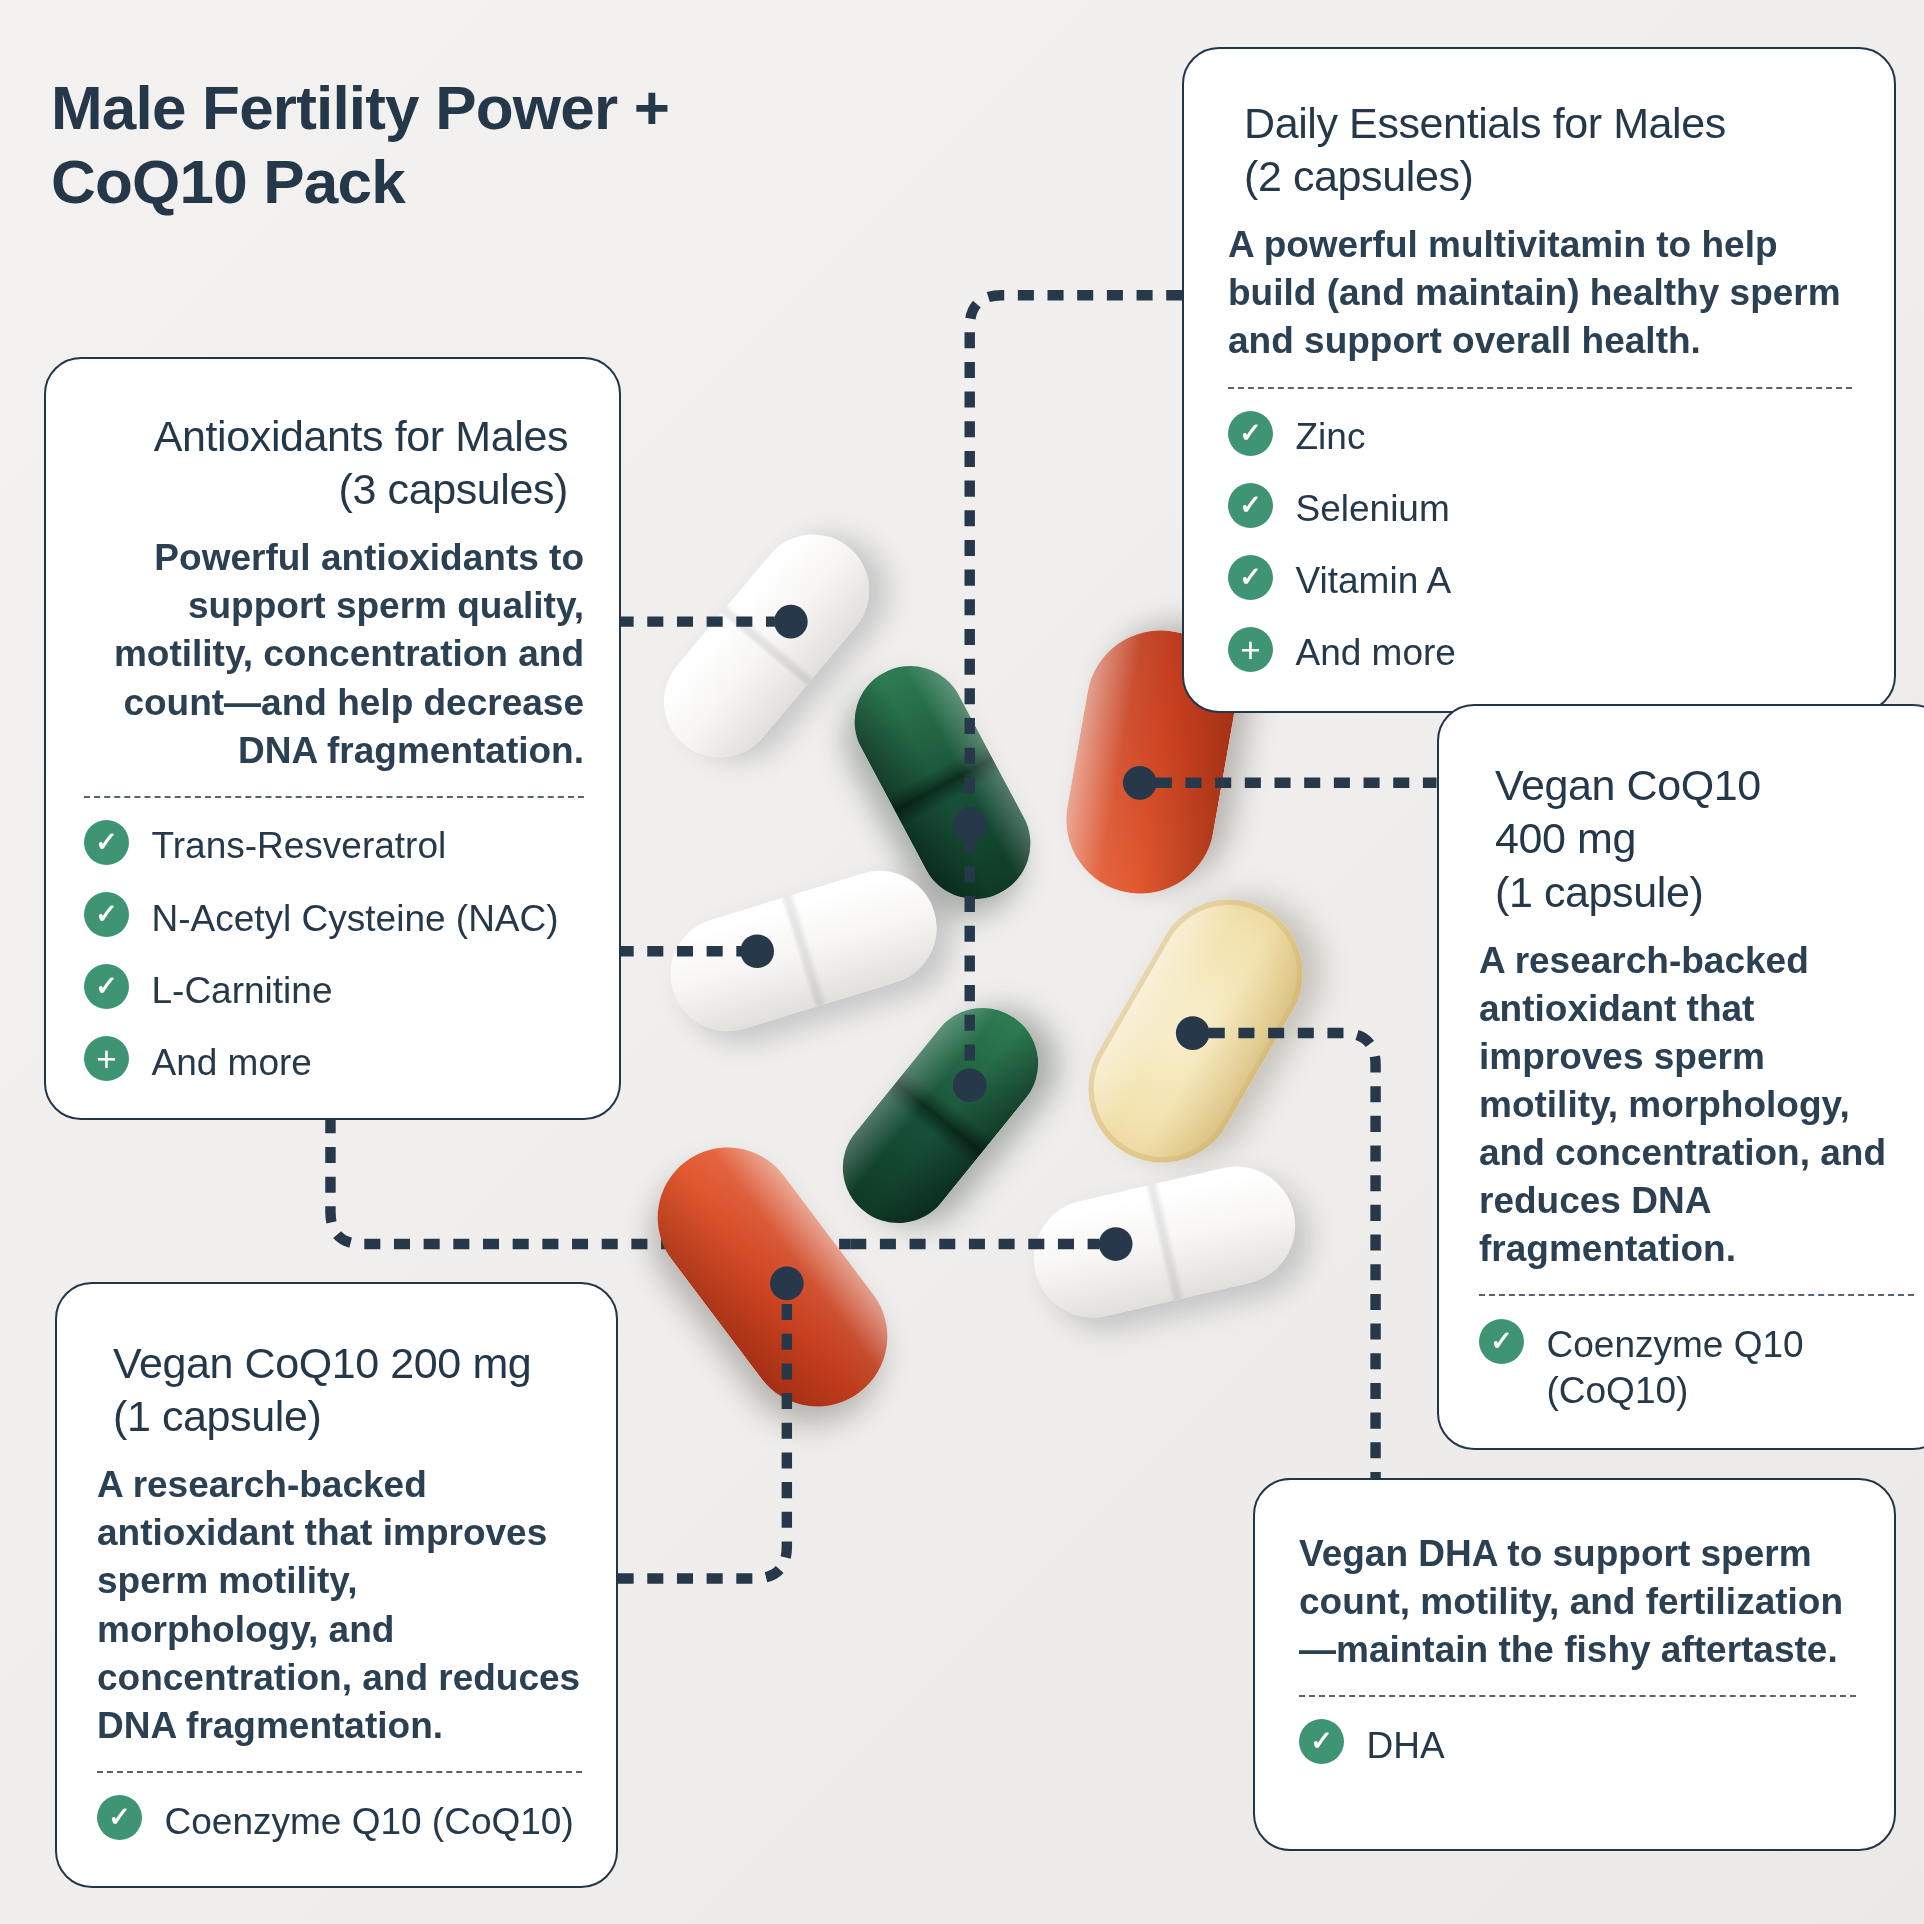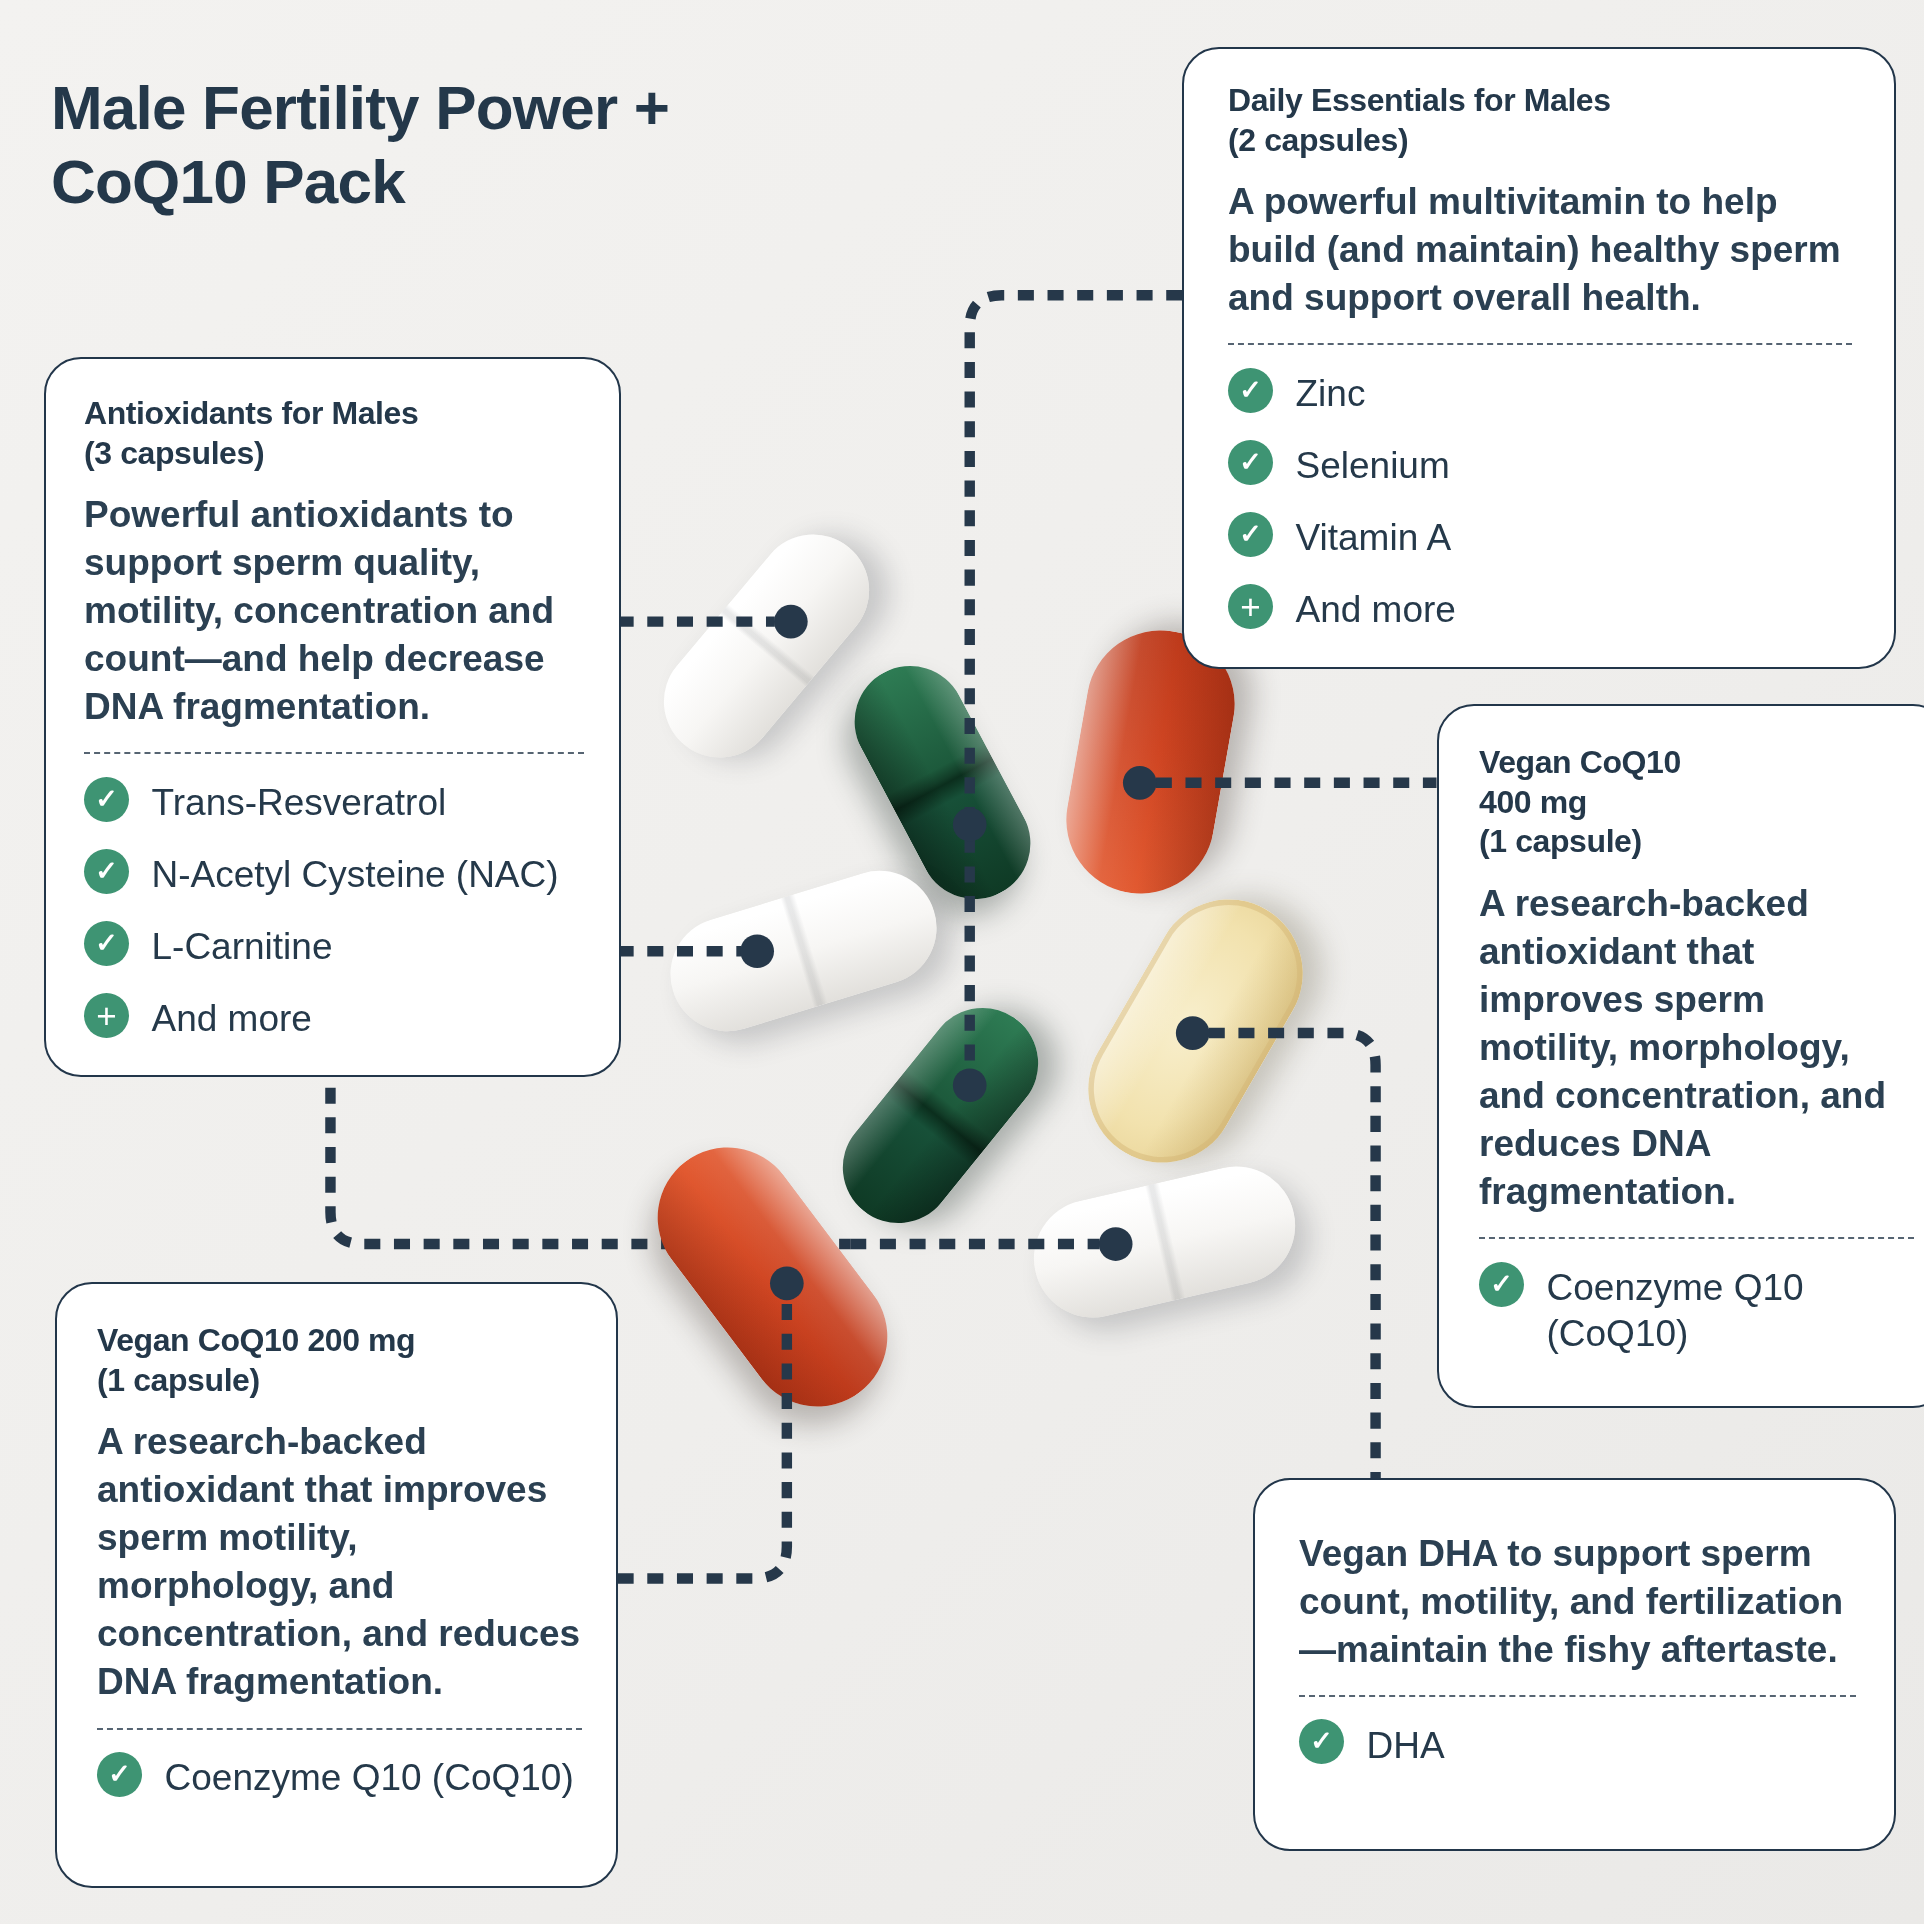--- a/index.html
+++ b/index.html
@@ -15,34 +15,34 @@
   .page-title{
     position:absolute;left:51px;top:71px;z-index:4;
     font-size:62px;font-weight:700;line-height:1.2;letter-spacing:-0.8px;color:#24384a;
   }
 
   
   .callout{
     position:absolute;z-index:4;background:#ffffff;
     border:2.4px solid #22364a;border-radius:37px;box-sizing:border-box;
   }
-  .callout h2{margin:0;font-size:32px;font-weight:700;line-height:1.24;letter-spacing:-0.4px;color:#24384a;}
+  .callout h2{margin:16px;font-size:43px;font-weight:400;line-height:1.24;letter-spacing:-0.4px;color:#24384a;}
   .callout .desc{margin:17.6px 0 0 0;font-size:37px;font-weight:700;line-height:1.3;color:#2b4052;}
   .divider{margin:21px 0 4.8px 0;border-top:2.4px dashed rgba(38,56,74,.78);height:0;}
   .items{list-style:none;margin:0;padding:0;}
   .items li{display:flex;align-items:flex-start;gap:22.5px;margin-top:21px;}
   .ic{
     flex:0 0 auto;width:45px;height:45px;border-radius:50%;
     background:#3e9473;color:#ffffff;display:flex;align-items:center;justify-content:center;
     font-size:27px;font-weight:700;line-height:1;margin-top:1.6px;
   }
   .ic.plus{font-size:35px;font-weight:400;}
   .lbl{font-size:37px;line-height:1.25;padding-top:4.8px;color:#25394a;}
 
-  #box-antioxidants{left:44px;top:357px;width:577px;min-height:640px;padding:35px 35px 32px 38px;}
+  #box-antioxidants{left:44px;top:357px;width:577px;min-height:640px;padding:35px 35px 32px 38px;text-align:right;}
   #box-daily{left:1182px;top:47px;width:714px;min-height:560px;padding:32px 42px 34px 44px;}
   #box-coq400{left:1437px;top:704px;width:513px;min-height:704px;padding:37px 34px 34px 40px;}
   #box-coq200{left:55px;top:1282px;width:563px;min-height:606px;padding:37px 34px 34px 40px;}
   #box-algae{left:1253px;top:1478px;width:643px;min-height:373px;padding:32px 38px 30.5px 44px;}
 
   
   .pill{position:absolute;border-radius:801px;}
   .pill.white{
     background:
       linear-gradient(to right,rgba(0,0,0,0) 0 47.5%,rgba(70,75,80,.12) 49.3% 50.7%,rgba(0,0,0,0) 53%),

